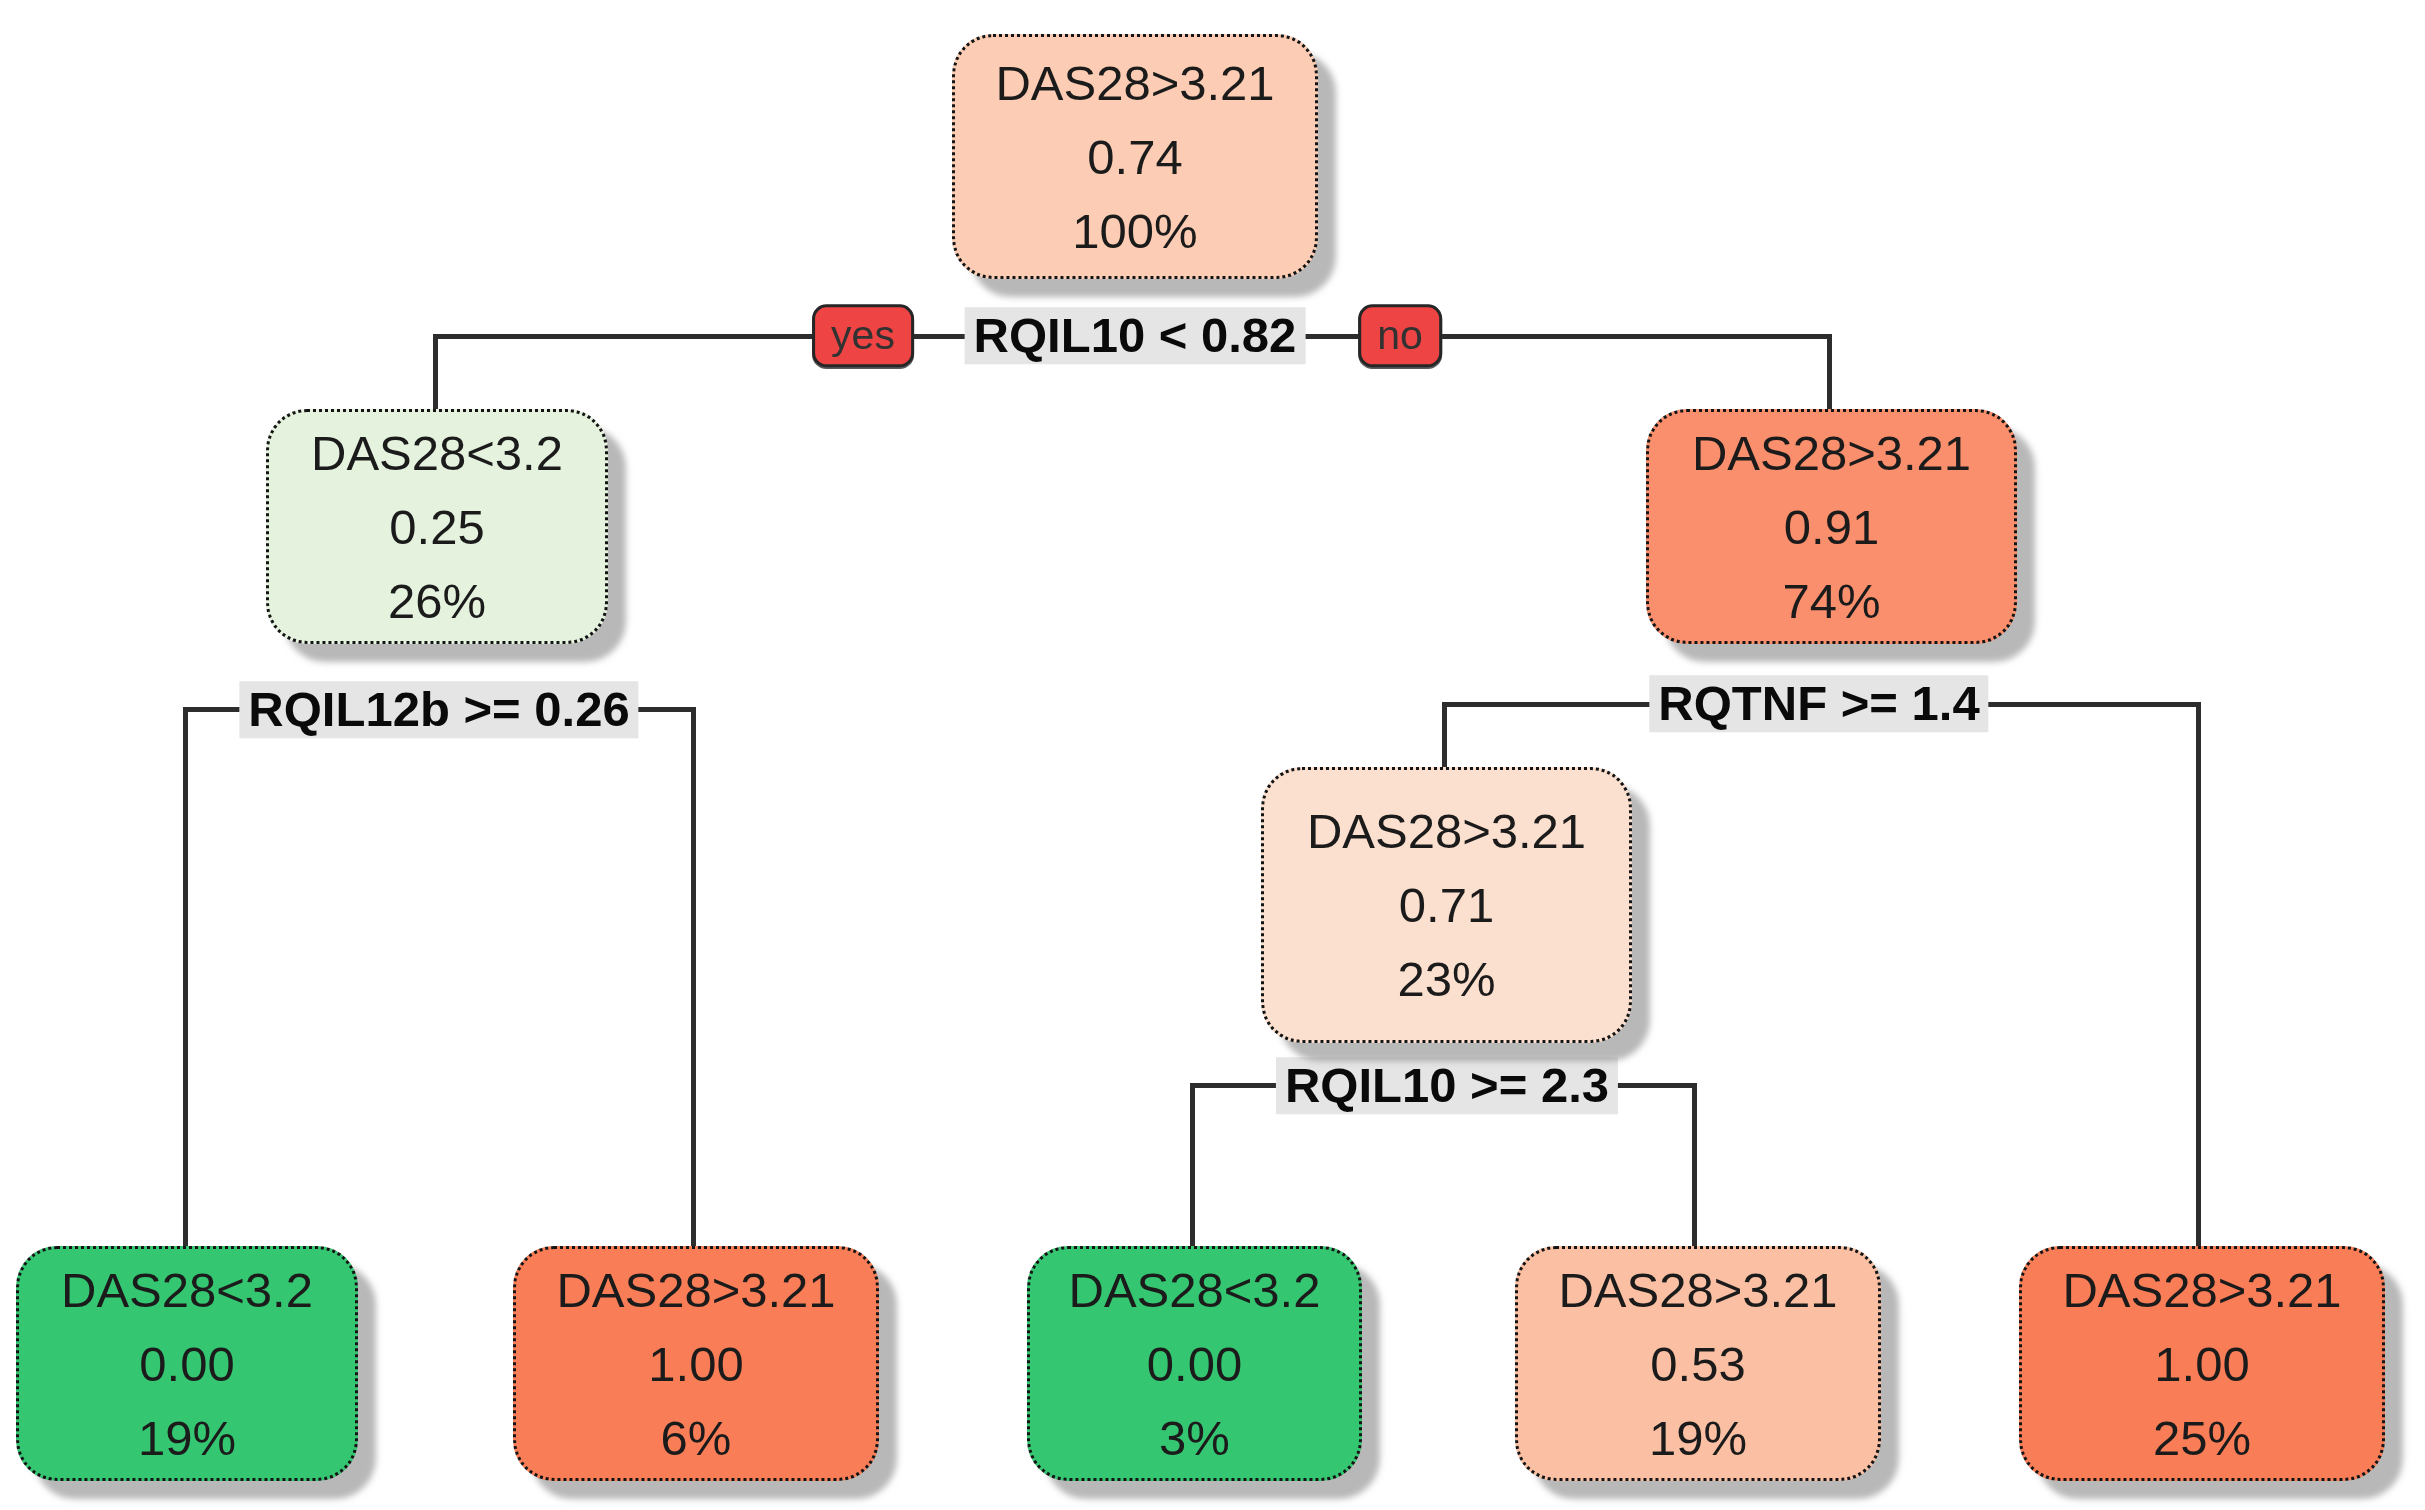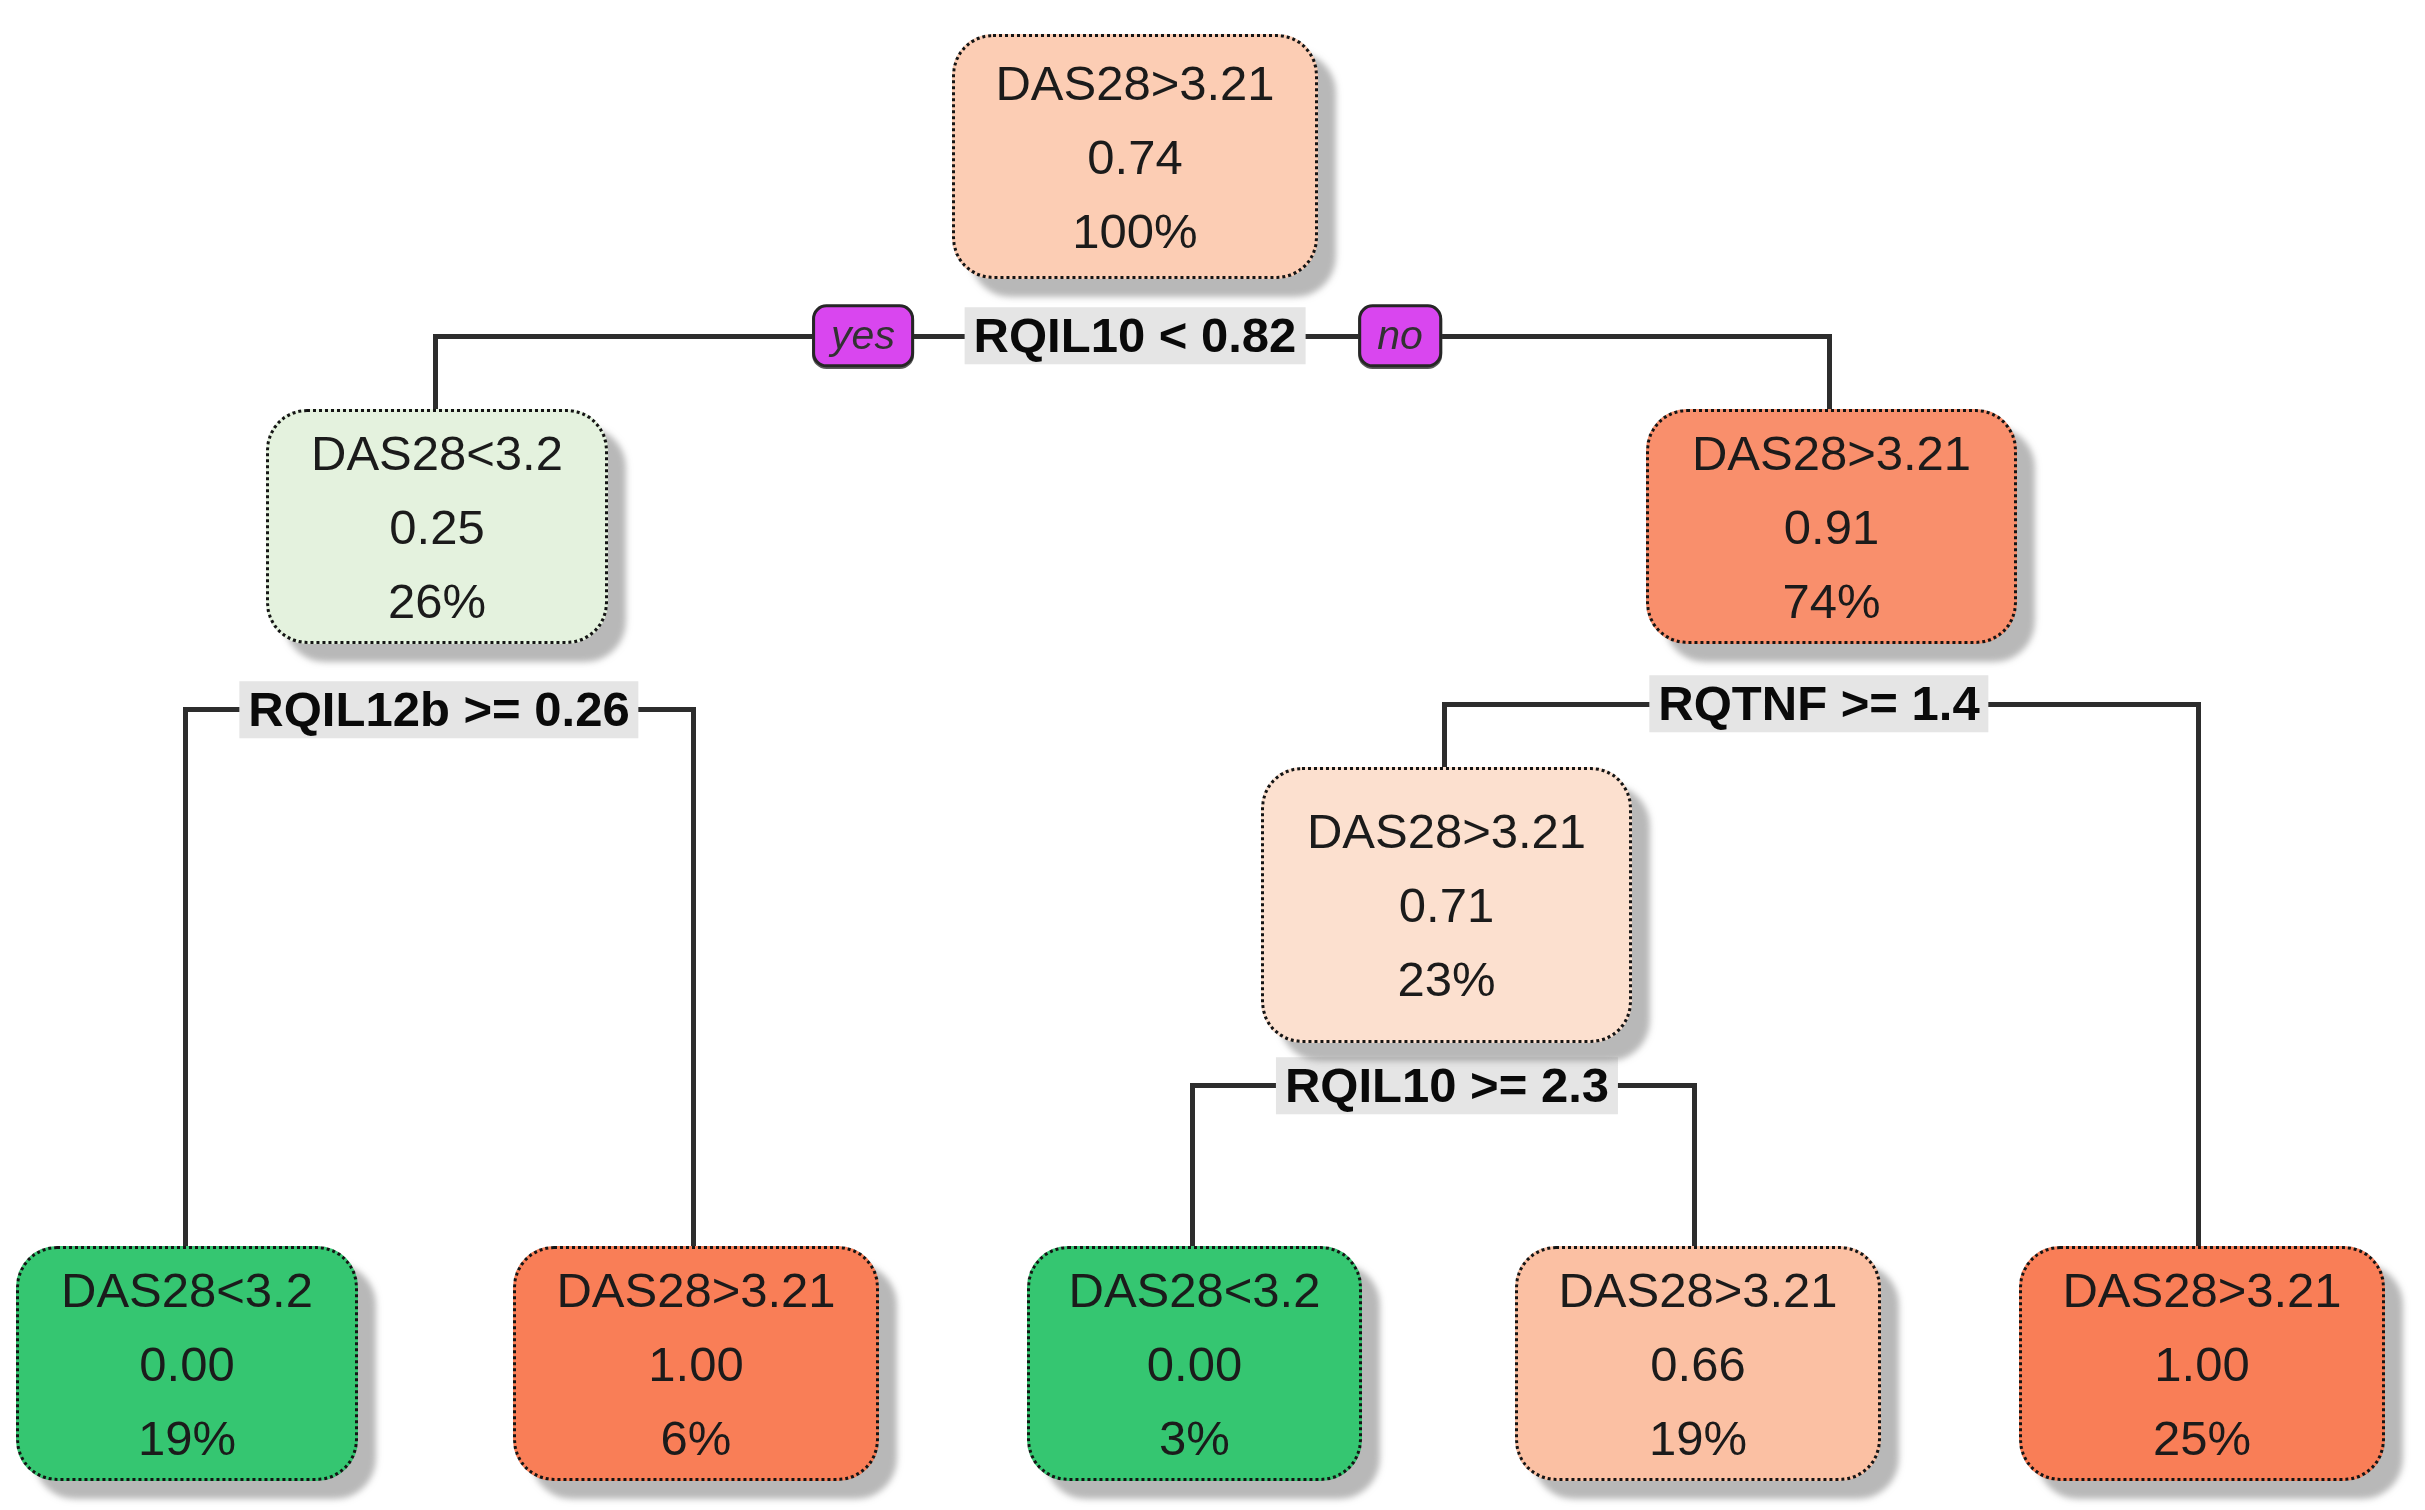--- a/index.html
+++ b/index.html
@@ -23,26 +23,25 @@
     font-size:49px;
     font-weight:bold;
     color:#0a0a0a;
     white-space:nowrap;
     line-height:1.1;
   }
   
   .tag{
     position:absolute;
     transform:translate(-50%,-50%);
-    background:#d946ef;
+    background:#ef4444;
     border:3.6px solid #262626;
     border-radius:14.4px;
     padding:7.2px 16px;
     font-size:41px;
-    font-style:italic;
     color:#323232;
     line-height:1.05;
     box-shadow:0 1.8px 0 #5a5a5a;
   }
   
   .node{
     position:absolute;
     border:3.6px dotted #141414;
     border-radius:41px;
     box-shadow:18px 18px 6.3px rgba(125,125,125,0.55);
@@ -123,21 +122,21 @@
   </div>
 
   <div class="node" style="left: 1027px; top: 1246px; width: 329px; height: 229px; background-color: rgb(53, 198, 113);">
     <div class="nl">DAS28&lt;3.2</div>
     <div class="nv">0.00</div>
     <div class="np">3%</div>
   </div>
 
   <div class="node" style="left: 1515px; top: 1246px; width: 360px; height: 229px; background-color: rgb(251, 192, 163);">
     <div class="nl">DAS28&gt;3.21</div>
-    <div class="nv">0.66</div>
+    <div class="nv">0.53</div>
     <div class="np">19%</div>
   </div>
 
   <div class="node" style="left: 2019px; top: 1246px; width: 360px; height: 229px; background-color: rgb(249, 126, 87);">
     <div class="nl">DAS28&gt;3.21</div>
     <div class="nv">1.00</div>
     <div class="np">25%</div>
   </div>
 
 </div>

